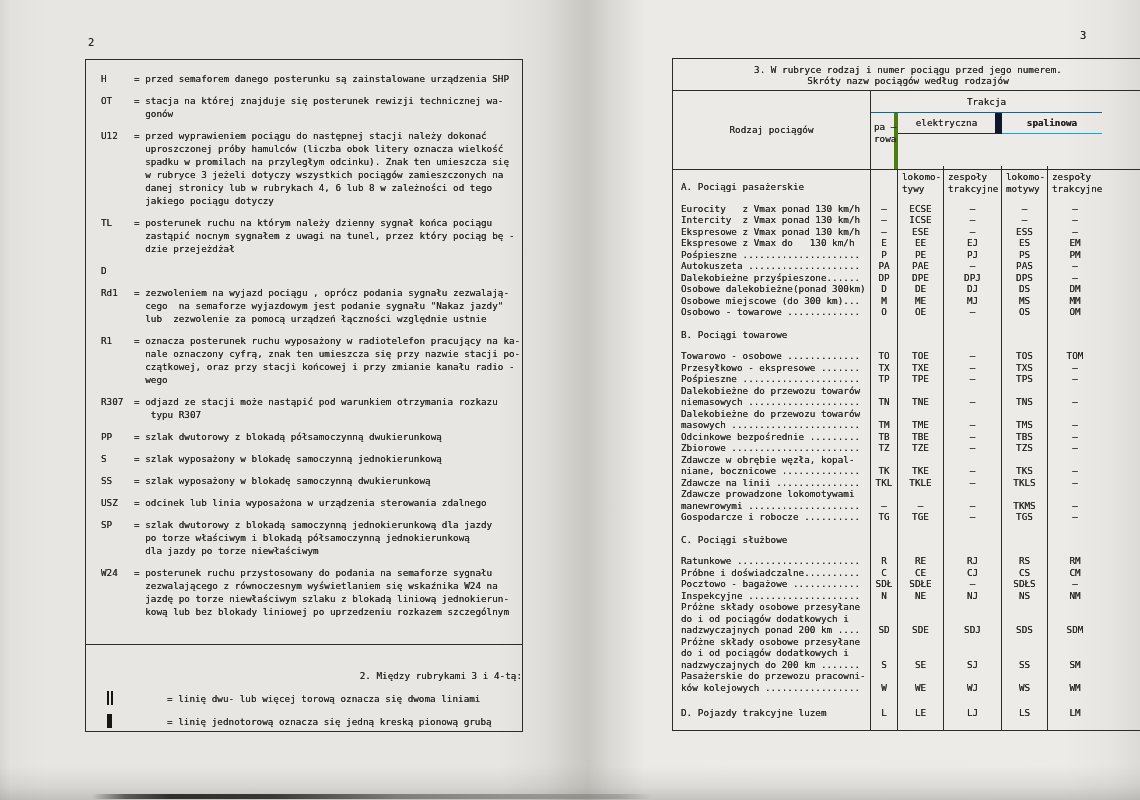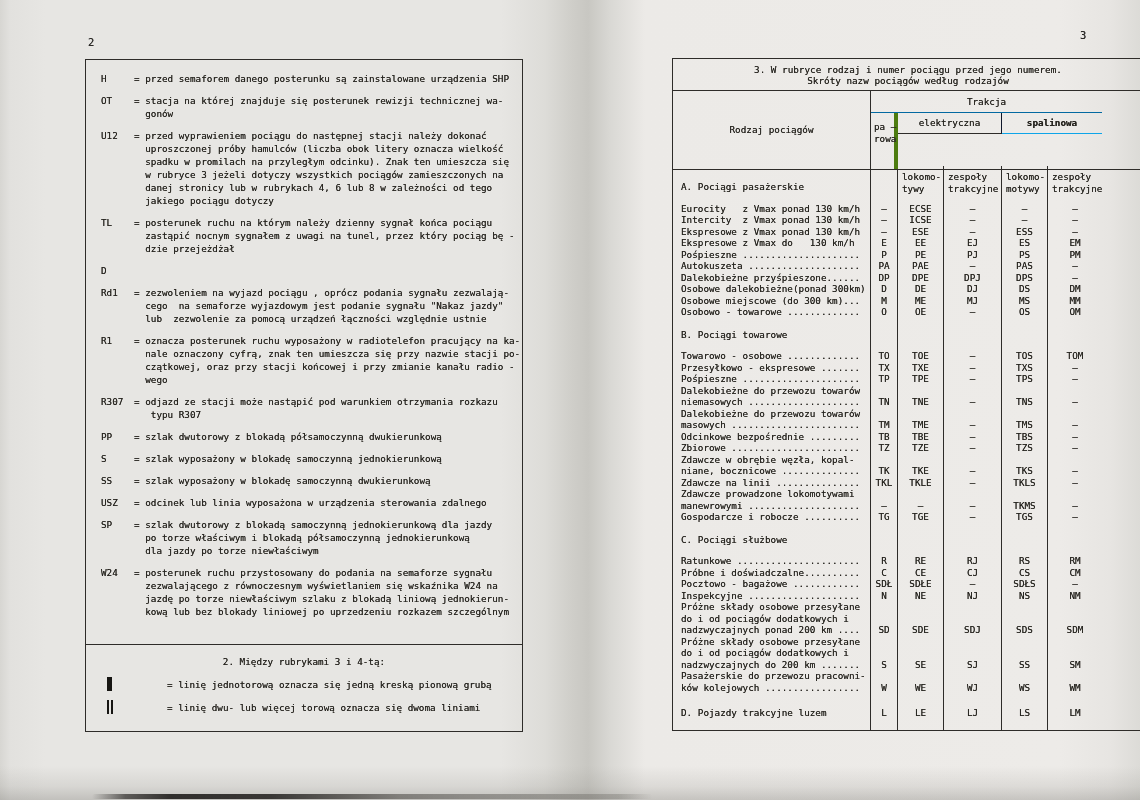--- a/index.html
+++ b/index.html
@@ -35,21 +35,21 @@
     position:absolute;left:85px;top:59px;width:436px;height:671px;
     border:1px solid #2e2c29;box-sizing:content-box;
     font-size:9.3px;line-height:13px;text-shadow:0 0 .5px #4a4843;
   }
   .entries{padding-top:12px;}
   .entry{display:flex;align-items:flex-start;margin-bottom:9px;}
   .key{flex:0 0 48px;padding-left:15px;box-sizing:border-box;white-space:pre;}
   .txt{white-space:pre;}
   .ldiv{position:absolute;left:-1px;right:-1px;top:584px;border-top:1px solid #2e2c29;}
   .lrules{position:absolute;left:0;right:0;top:585px;bottom:0;}
-  .rtitle{text-align:center;margin-top:10px;}
+  .rtitle{text-align:right;margin-top:24px;}
   .ritem{display:flex;align-items:center;margin-top:9px;height:14px;}
   .sym{flex:0 0 8px;height:14px;margin-left:20px;position:relative;}
   .sym[data-symbol="thick"]::before{content:"";position:absolute;left:1px;top:0;width:4.5px;height:14px;background:#171613;}
   .sym[data-symbol="double"]::before{content:"";position:absolute;left:1px;top:0;width:1.7px;height:14px;background:#171613;}
   .sym[data-symbol="double"]::after{content:"";position:absolute;left:5.2px;top:0;width:1.7px;height:14px;background:#171613;}
   .rtxt{white-space:pre;margin-left:53px;}
 
   
   .rtable{
     position:absolute;left:672px;top:58px;width:472px;
@@ -58,21 +58,21 @@
   }
   .ttitle{border-bottom:1px solid #2e2c29;text-align:center;padding:4.5px 0 3.5px;}
   .thead{
     display:grid;grid-template-columns:198px 27px 46px 58px 46px 54px;
     grid-template-rows:22px 21px 35px;border-bottom:1px solid #2e2c29;
   }
   .thead > div{box-sizing:border-box;}
   .h-rodzaj{grid-area:1/1/4/2;border-right:1px solid #2e2c29;display:flex;align-items:center;justify-content:center;}
   .h-trakcja{grid-area:1/2/2/7;display:flex;align-items:center;justify-content:center;}
   .h-parowa{grid-area:2/2/4/3;border-right:4px solid #4d7c0f;white-space:pre;padding:8px 0 0 3px;}
-  .h-el{grid-area:2/3/3/5;border-right:1px solid #0f172a;border-bottom:1px solid #2e2c29;display:flex;align-items:center;justify-content:center;}
+  .h-el{grid-area:2/3/3/5;border-right:7px solid #0f172a;border-bottom:1px solid #2e2c29;display:flex;align-items:center;justify-content:center;}
   .h-sp{grid-area:2/5/3/7;border-bottom:1px solid #0ea5e9;display:flex;align-items:center;justify-content:center;font-weight:bold;}
   .h-sub{white-space:pre;padding:5px 0 0 4px;margin-top:32px;}
   .h-le{grid-area:3/3/4/4;border-right:1px solid #2e2c29;}
   .h-ze{grid-area:3/4/4/5;border-right:1px solid #2e2c29;}
   .h-ls{grid-area:3/5/4/6;border-right:1px solid #2e2c29;}
   .h-zs{grid-area:3/6/4/7;}
   .thead .h-trakcja{border-bottom:1px solid #0369a1;}
   .tbody{display:grid;grid-template-columns:198px 27px 46px 58px 46px 54px;}
   .trow{display:contents;}
   .cell{box-sizing:border-box;border-right:1px solid #2e2c29;}
@@ -184,27 +184,27 @@
   jazdę po torze niewłaściwym szlaku z blokadą liniową jednokierun-
   kową lub bez blokady liniowej po uprzedzeniu rozkazem szczególnym</span>
         </div>
 
     </div>
     <div class="ldiv"></div>
     <div class="lrules">
       <div class="rtitle">2. Między rubrykami 3 i 4-tą:</div>
 
         <div class="ritem">
+          <span class="sym" data-symbol="double"></span>
+          <span class="rtxt">= linię dwu- lub więcej torową oznacza się dwoma liniami</span>
+        </div>
+
+        <div class="ritem">
           <span class="sym" data-symbol="thick"></span>
           <span class="rtxt">= linię jednotorową oznacza się jedną kreską pionową grubą</span>
-        </div>
-
-        <div class="ritem">
-          <span class="sym" data-symbol="double"></span>
-          <span class="rtxt">= linię dwu- lub więcej torową oznacza się dwoma liniami</span>
         </div>
 
     </div>
   </div>
 
   <div class="rtable">
     <div class="ttitle">
       <div>3. W rubryce rodzaj i numer pociągu przed jego numerem.</div>
       <div>Skróty nazw pociągów według rodzajów</div>
     </div>

